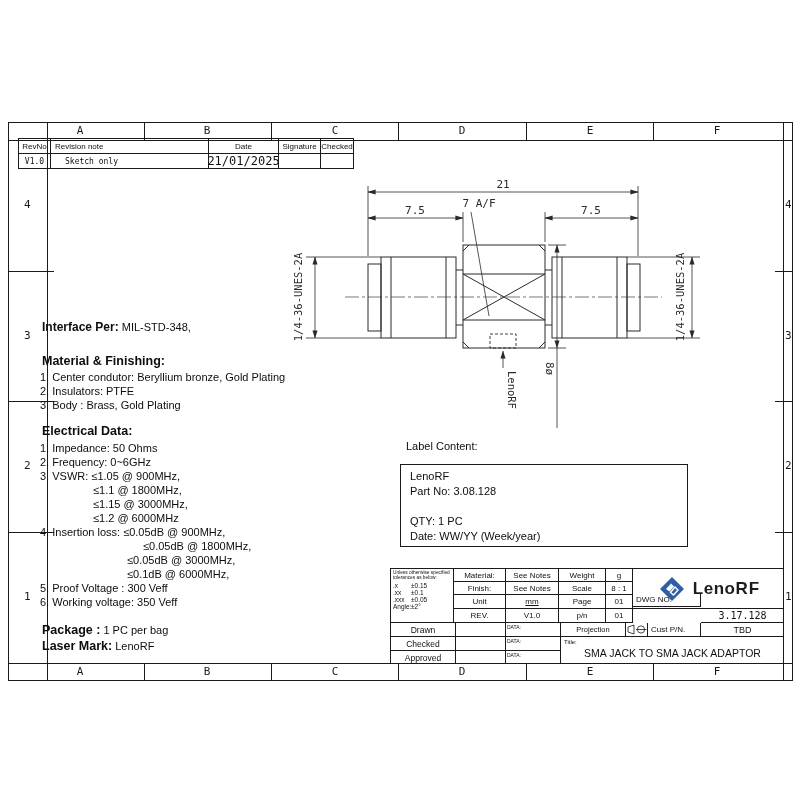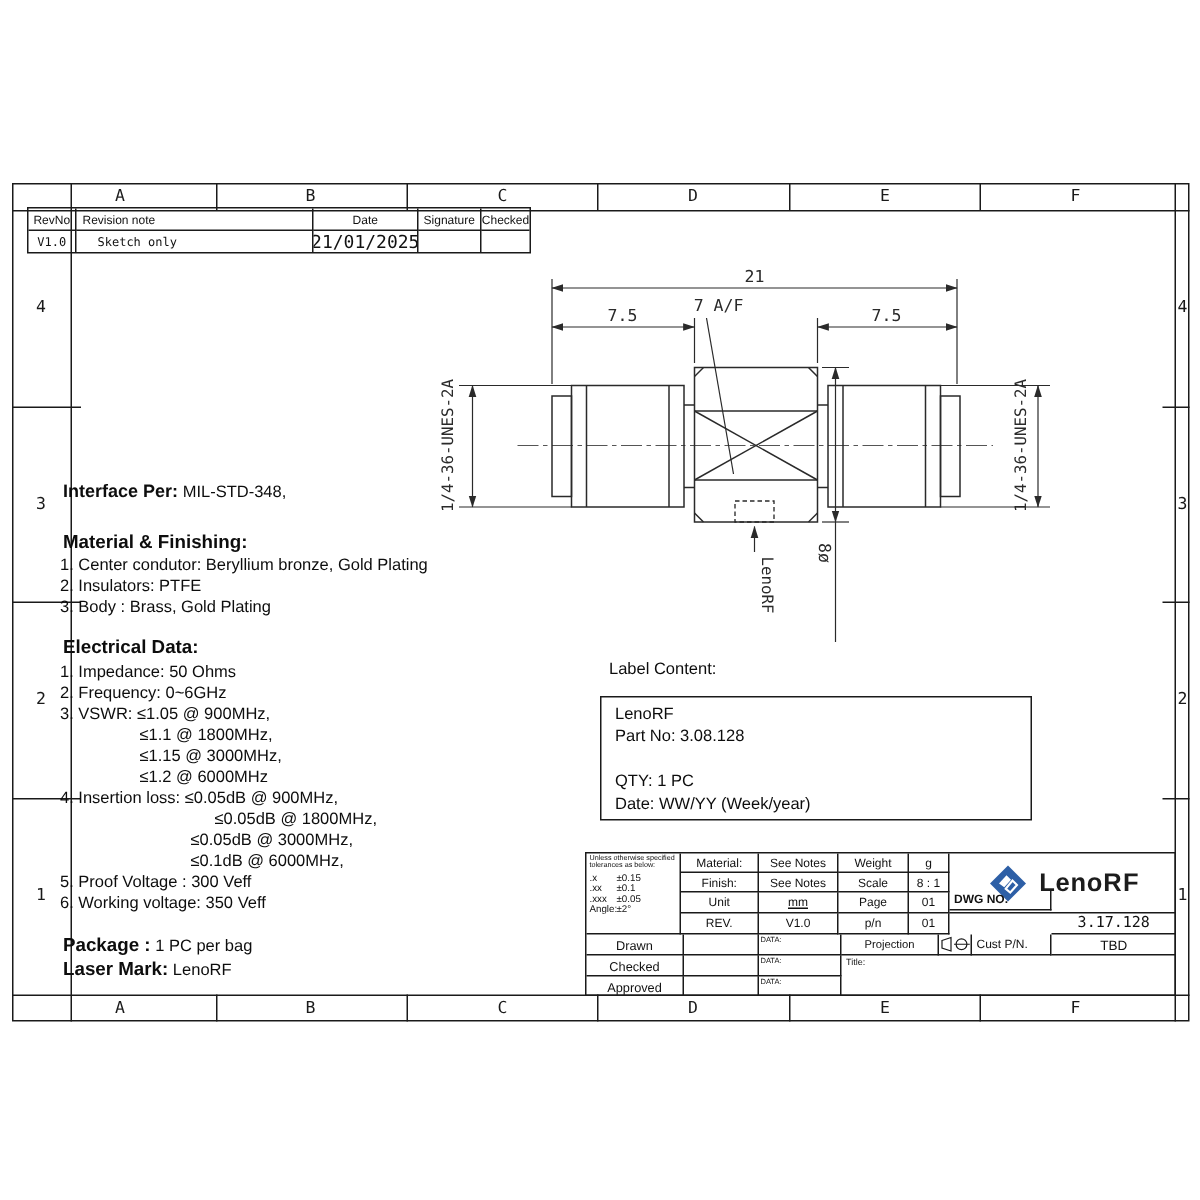--- a/index.html
+++ b/index.html
@@ -242,21 +242,21 @@
       <svg width="30" height="30" viewBox="0 0 30 30">
         <rect x="6.5" y="6.5" width="17" height="17" transform="rotate(45 15 15)" fill="#2d5fa6"></rect>
         <path d="M9,15 L14,9.5 L17,12.5 L12.5,17.5 Z" fill="#fff"></path>
         <path d="M13.5,18.5 L18,13 L21,16 L16.5,21 Z" fill="#2d5fa6" stroke="#fff" stroke-width="1.4"></path>
       </svg>
       <div style="font-size:17px;font-weight:bold;color:#1c1c1c;letter-spacing:0.5px;">
         <span>Leno</span><span style="letter-spacing:1px;">RF</span>
       </div>
     </div>
 
-    <div class="cell" style="left:242px;top:24px;width:68px;height:14px;justify-content:flex-start;padding-left:3px;font-weight:bold;">DWG NO.</div>
+    <div class="cell" style="left:242px;top:24px;width:68px;height:14px;justify-content:flex-start;padding-left:3px;">DWG NO.</div>
     <div class="cell lastcol cadfont" style="left:310px;top:40px;width:83px;height:14px;font-size:10px;">3.17.128</div>
 
     <div class="cell" style="left:0;top:54px;width:65px;height:14px;font-size:8.5px;">Drawn</div>
     <div class="cell" style="left:65px;top:54px;width:50px;height:14px;"></div>
     <div class="cell" style="left:115px;top:54px;width:55px;height:14px;justify-content:flex-start;align-items:flex-start;font-size:5px;padding:1px;">DATA:</div>
     <div class="cell" style="left:0;top:68px;width:65px;height:14px;font-size:8.5px;">Checked</div>
     <div class="cell" style="left:65px;top:68px;width:50px;height:14px;"></div>
     <div class="cell" style="left:115px;top:68px;width:55px;height:14px;justify-content:flex-start;align-items:flex-start;font-size:5px;padding:1px;">DATA:</div>
     <div class="cell lastrow" style="left:0;top:82px;width:65px;height:13px;font-size:8.5px;">Approved</div>
     <div class="cell lastrow" style="left:65px;top:82px;width:50px;height:13px;"></div>
@@ -268,16 +268,17 @@
         <path d="M1,3 L7,1 L7,10 L1,8 Z"></path>
         <circle cx="14" cy="5.5" r="3.6"></circle>
         <line x1="9" y1="5.5" x2="19.5" y2="5.5"></line>
       </svg>
     </div>
     <div class="cell" style="left:257px;top:54px;width:53px;height:14px;justify-content:flex-start;padding-left:3px;">Cust P/N.</div>
     <div class="cell lastcol" style="left:310px;top:54px;width:83px;height:14px;font-size:9px;">TBD</div>
 
     <div class="cell lastcol lastrow" style="left:170px;top:68px;width:223px;height:27px;display:block;">
       <div class="tiny" style="left:3px;top:2px;font-size:6px;">Title:</div>
+      <div style="position:absolute;left:0;top:10px;width:100%;text-align:center;font-size:10.5px;">SMA JACK TO SMA JACK ADAPTOR</div>
     </div>
   </div>
 
 </div>
 
 </body></html>

